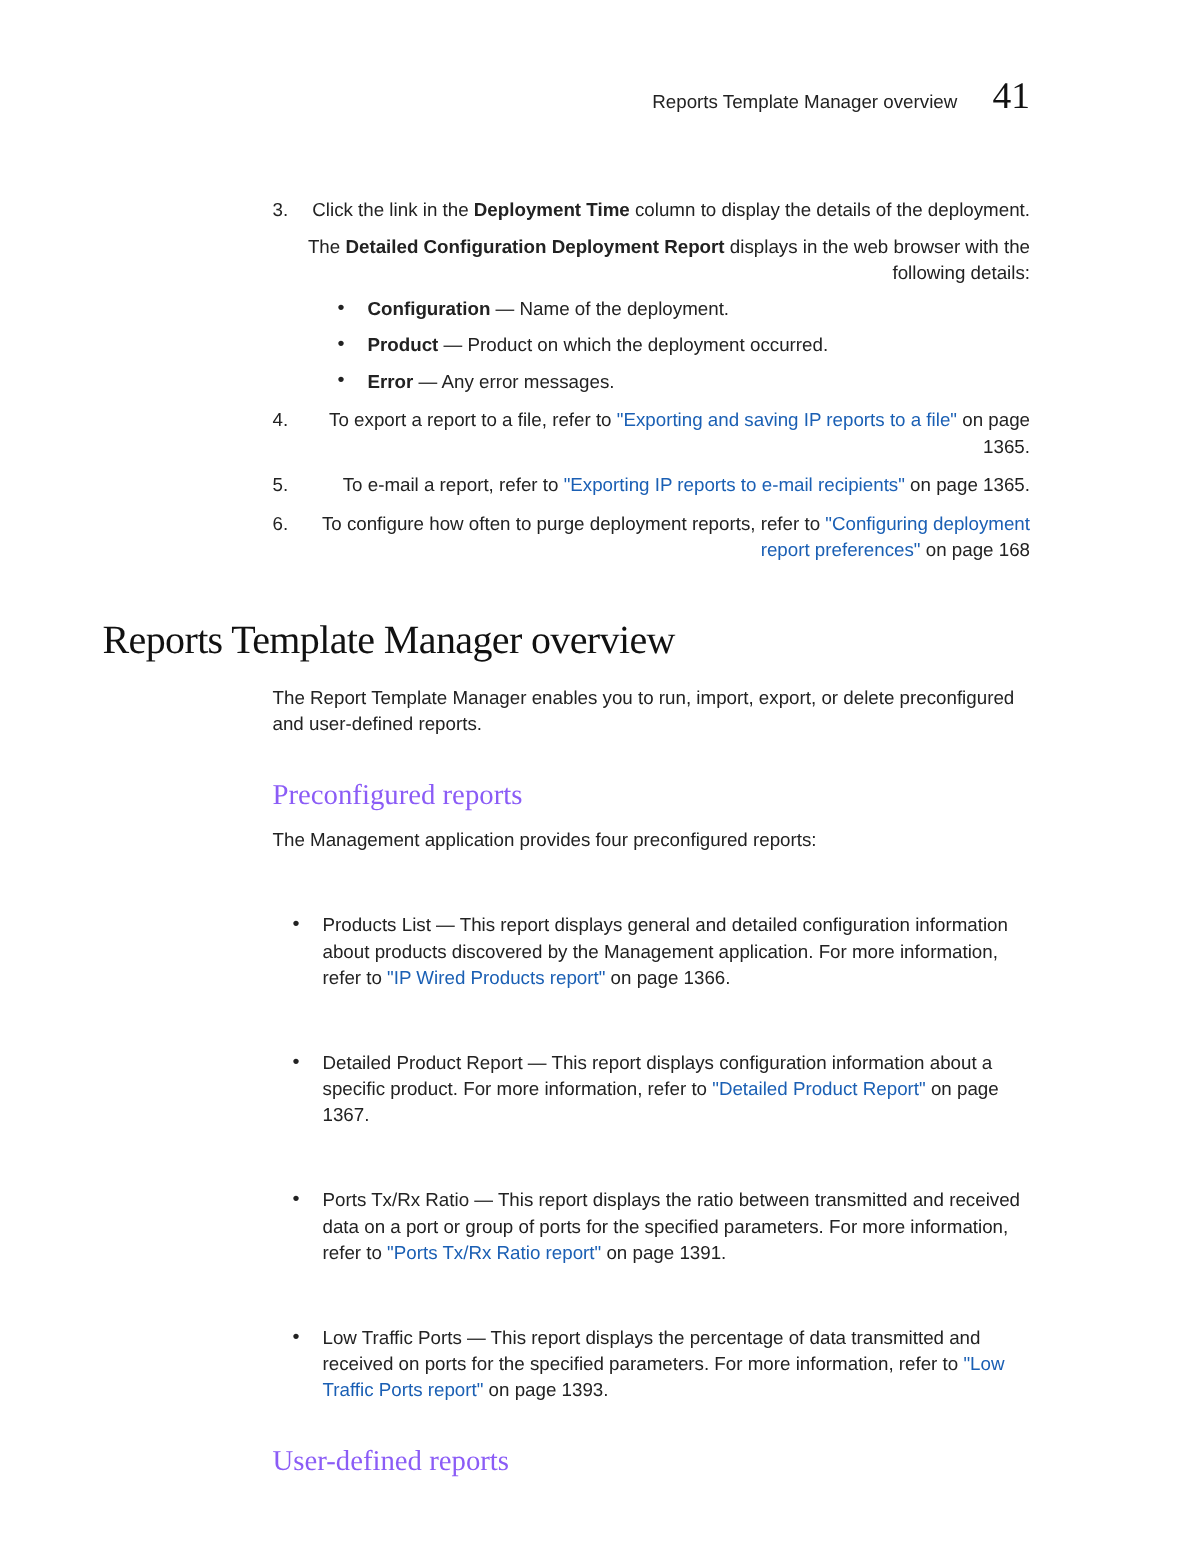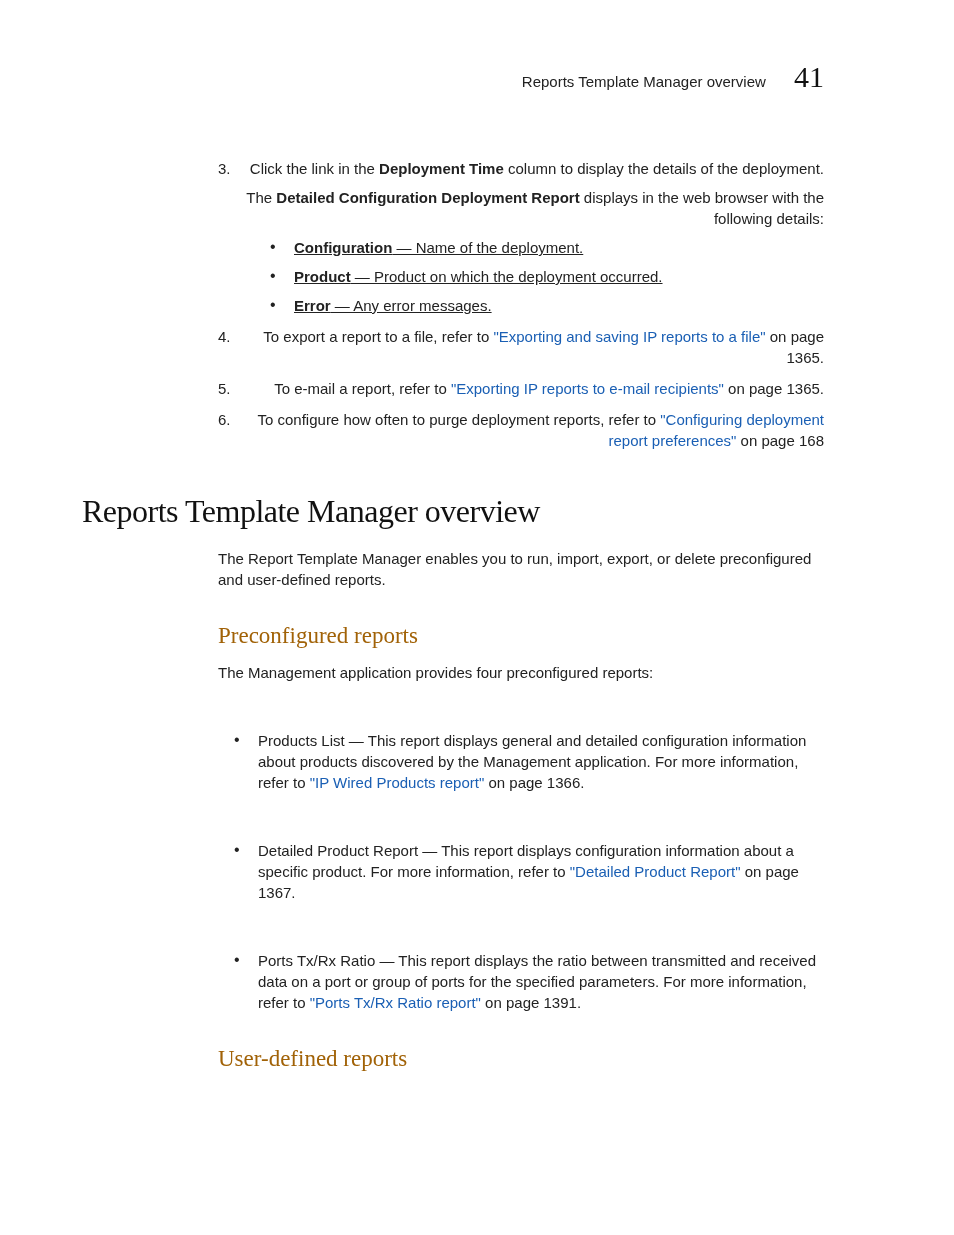--- a/index.html
+++ b/index.html
@@ -56,21 +56,20 @@
     top: 0;
   }
   .step-body p {
     margin: 0 0 8px 0;
     text-align: right;
   }
   ul.bullets {
     list-style: none;
     padding: 0;
     margin: 6px 0 8px 24px;
-    text-decoration: underline;
   }
   ul.bullets > li {
     position: relative;
     padding-left: 24px;
     margin-bottom: 8px;
   }
   ul.bullets > li::before {
     content: "•";
     position: absolute;
     left: 0;
@@ -88,21 +87,21 @@
     font-weight: 400;
     font-size: 32px;
     color: #111;
     margin: 38px 0 14px 0;
     letter-spacing: -0.5px;
   }
   h2.subsection {
     font-family: Georgia, "Times New Roman", serif;
     font-weight: 400;
     font-size: 23px;
-    color: #a16207;
+    color: #8b5cf6;
     margin: 30px 0 10px 0;
   }
   p.para {
     margin: 0 0 12px 0;
   }
   ul.bullets2 {
     list-style: none;
     padding: 0;
     margin: 0 0 0 16px;
   }
@@ -175,18 +174,19 @@
   <div class="content">
     <p class="para">The Report Template Manager enables you to run, import, export, or delete preconfigured and user-defined reports.</p>
 
     <h2 class="subsection">Preconfigured reports</h2>
     <p class="para">The Management application provides four preconfigured reports:</p>
 
     <ul class="bullets2">
       <li><span>Products List — This report displays general and detailed configuration information about products discovered by the Management application. For more information, refer to </span><span class="link">"IP Wired Products report"</span><span> on page 1366.</span></li>
       <li><span>Detailed Product Report — This report displays configuration information about a specific product. For more information, refer to </span><span class="link">"Detailed Product Report"</span><span> on page 1367.</span></li>
       <li><span>Ports Tx/Rx Ratio — This report displays the ratio between transmitted and received data on a port or group of ports for the specified parameters. For more information, refer to </span><span class="link">"Ports Tx/Rx Ratio report"</span><span> on page 1391.</span></li>
+      <li><span>Low Traffic Ports — This report displays the percentage of data transmitted and received on ports for the specified parameters. For more information, refer to </span><span class="link">"Low Traffic Ports report"</span><span> on page 1393.</span></li>
     </ul>
 
     <h2 class="subsection">User-defined reports</h2>
   </div>
 
 </div>
 
 </body></html>

